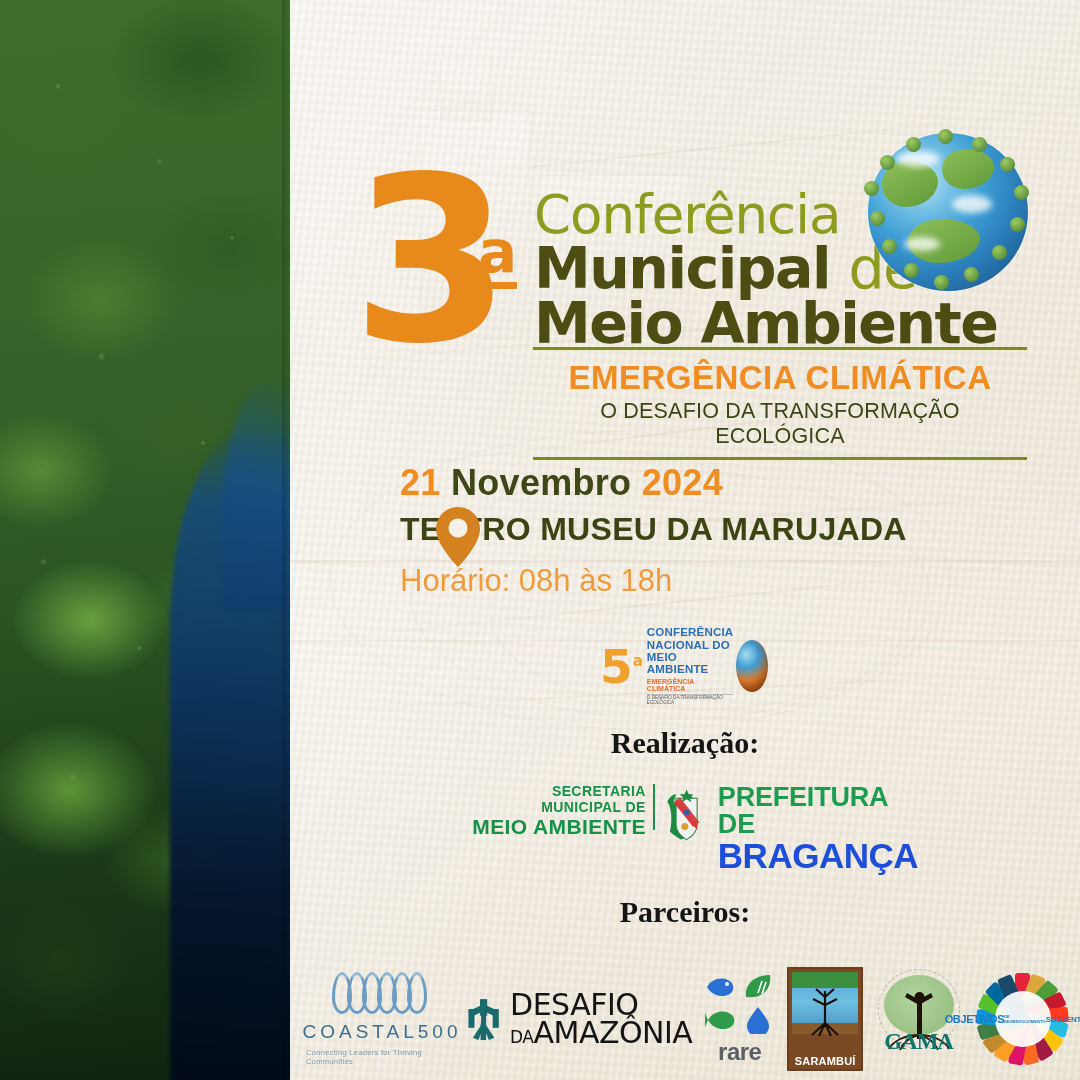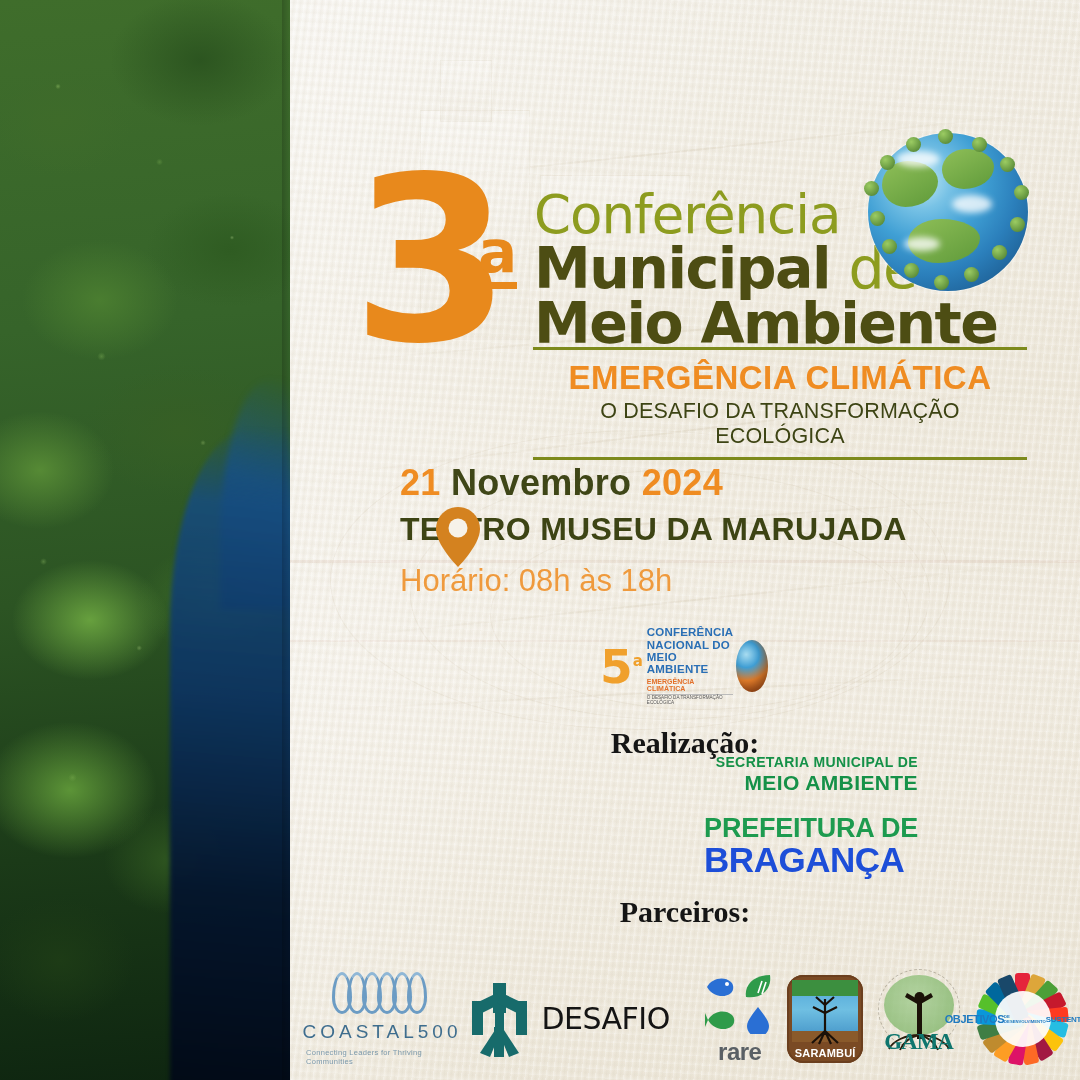--- a/index.html
+++ b/index.html
@@ -181,21 +181,21 @@
     box-shadow:inset -4px -4px 10px rgba(0,0,0,.28);
   }
 
   
   .realiz-label {
     position:absolute; left:290px; top:726px; width:790px; text-align:center;
     font-family:"Liberation Serif", serif; font-size:30px; font-weight:700; color:#151515;
   }
   .realiz-row {
     position:absolute; left:468px; top:784px; width:450px; height:64px;
-    display:flex; align-items:flex-end; justify-content:center; gap:7px;flex-direction:column;
+    display:flex; align-items:flex-start; justify-content:center; gap:7px;
   }
   .sec-logo { text-align:right; line-height:1.12; }
   .sec-logo .a { font-size:14px; font-weight:700; color:#159148; letter-spacing:.4px; }
   .sec-logo .b { font-size:21px; font-weight:700; color:#159148; letter-spacing:.4px; }
   .vdiv { width:2px; height:46px; background:#159148; }
   .brasao { width:56px; height:62px; position:relative; }
   .pref-logo { line-height:1.0; }
   .pref-logo .a { font-size:27px; font-weight:700; color:#1d9b4f; letter-spacing:-.2px; }
   .pref-logo .b { font-size:35px; font-weight:700; color:#1d4ed8; letter-spacing:-.5px; }
 
@@ -228,21 +228,21 @@
   .mang .t2 { font-size:30px; font-weight:400; color:#141414; letter-spacing:-.5px; font-family:"DejaVu Sans", sans-serif; }
   .mang .t2 small { font-size:17px; }
 
   
   .rare { width:82px; }
   .rare .grid { display:grid; grid-template-columns:repeat(2,32px); gap:5px; justify-content:center; }
   .rare .cell { width:32px; height:28px; }
   .rare .name { font-size:24px; font-weight:700; color:#5a6065; margin-top:4px; letter-spacing:-.5px; }
 
   
-  .saram { width:76px; height:88px; border-radius:16px; overflow:hidden; position:relative;
+  .saram { width:76px; height:104px; border-radius:1px; overflow:hidden; position:relative;
            background:#7a4a24; box-shadow:0 0 0 2px #6b3f1e inset; }
   .saram .sky { position:absolute; left:5px; right:5px; top:5px; height:62px;
                 background:linear-gradient(180deg,#4fa5d8 0%,#6fbfe2 48%,#3f8fc4 100%); }
   .saram .grn { position:absolute; left:5px; right:5px; top:5px; height:16px; background:#3c8f3f; }
   .saram .soil { position:absolute; left:5px; right:5px; top:56px; height:11px; background:#8a5a2b; }
   .saram .nm { position:absolute; left:0; right:0; bottom:4px; text-align:center;
                font-size:11px; font-weight:700; color:#fff; letter-spacing:.2px; }
 
   
   .gama { width:98px; height:100px; position:relative; }
@@ -420,20 +420,21 @@
           <path d="M8 28 L33 16 L38 26 L14 38 Z"></path>
           <path d="M63 28 L38 16 L33 26 L57 38 Z"></path>
           <rect x="31" y="30" width="9" height="26"></rect>
           <path d="M33 50 L16 76 L26 80 L36 56 Z"></path>
           <path d="M38 50 L55 76 L45 80 L35 56 Z"></path>
           <rect x="30" y="50" width="10" height="30"></rect>
         </g>
       </svg>
       <div class="txt">
         <div class="t1">DESAFIO</div>
+        <div class="t2"><small>DA</small><span>AMAZÔNIA</span></div>
       </div>
     </div>
 
     <div class="plogo rare">
       <div class="grid">
         <svg class="cell" viewBox="0 0 32 28">
             <path d="M2 14c5-9 17-11 24-5 3 3 3 8 0 11-7 6-19 3-24-6z" fill="#2a6fd4"></path>
             <circle cx="22" cy="11" r="2" fill="#fff"></circle>
           </svg>
         <svg class="cell" viewBox="0 0 32 28">

